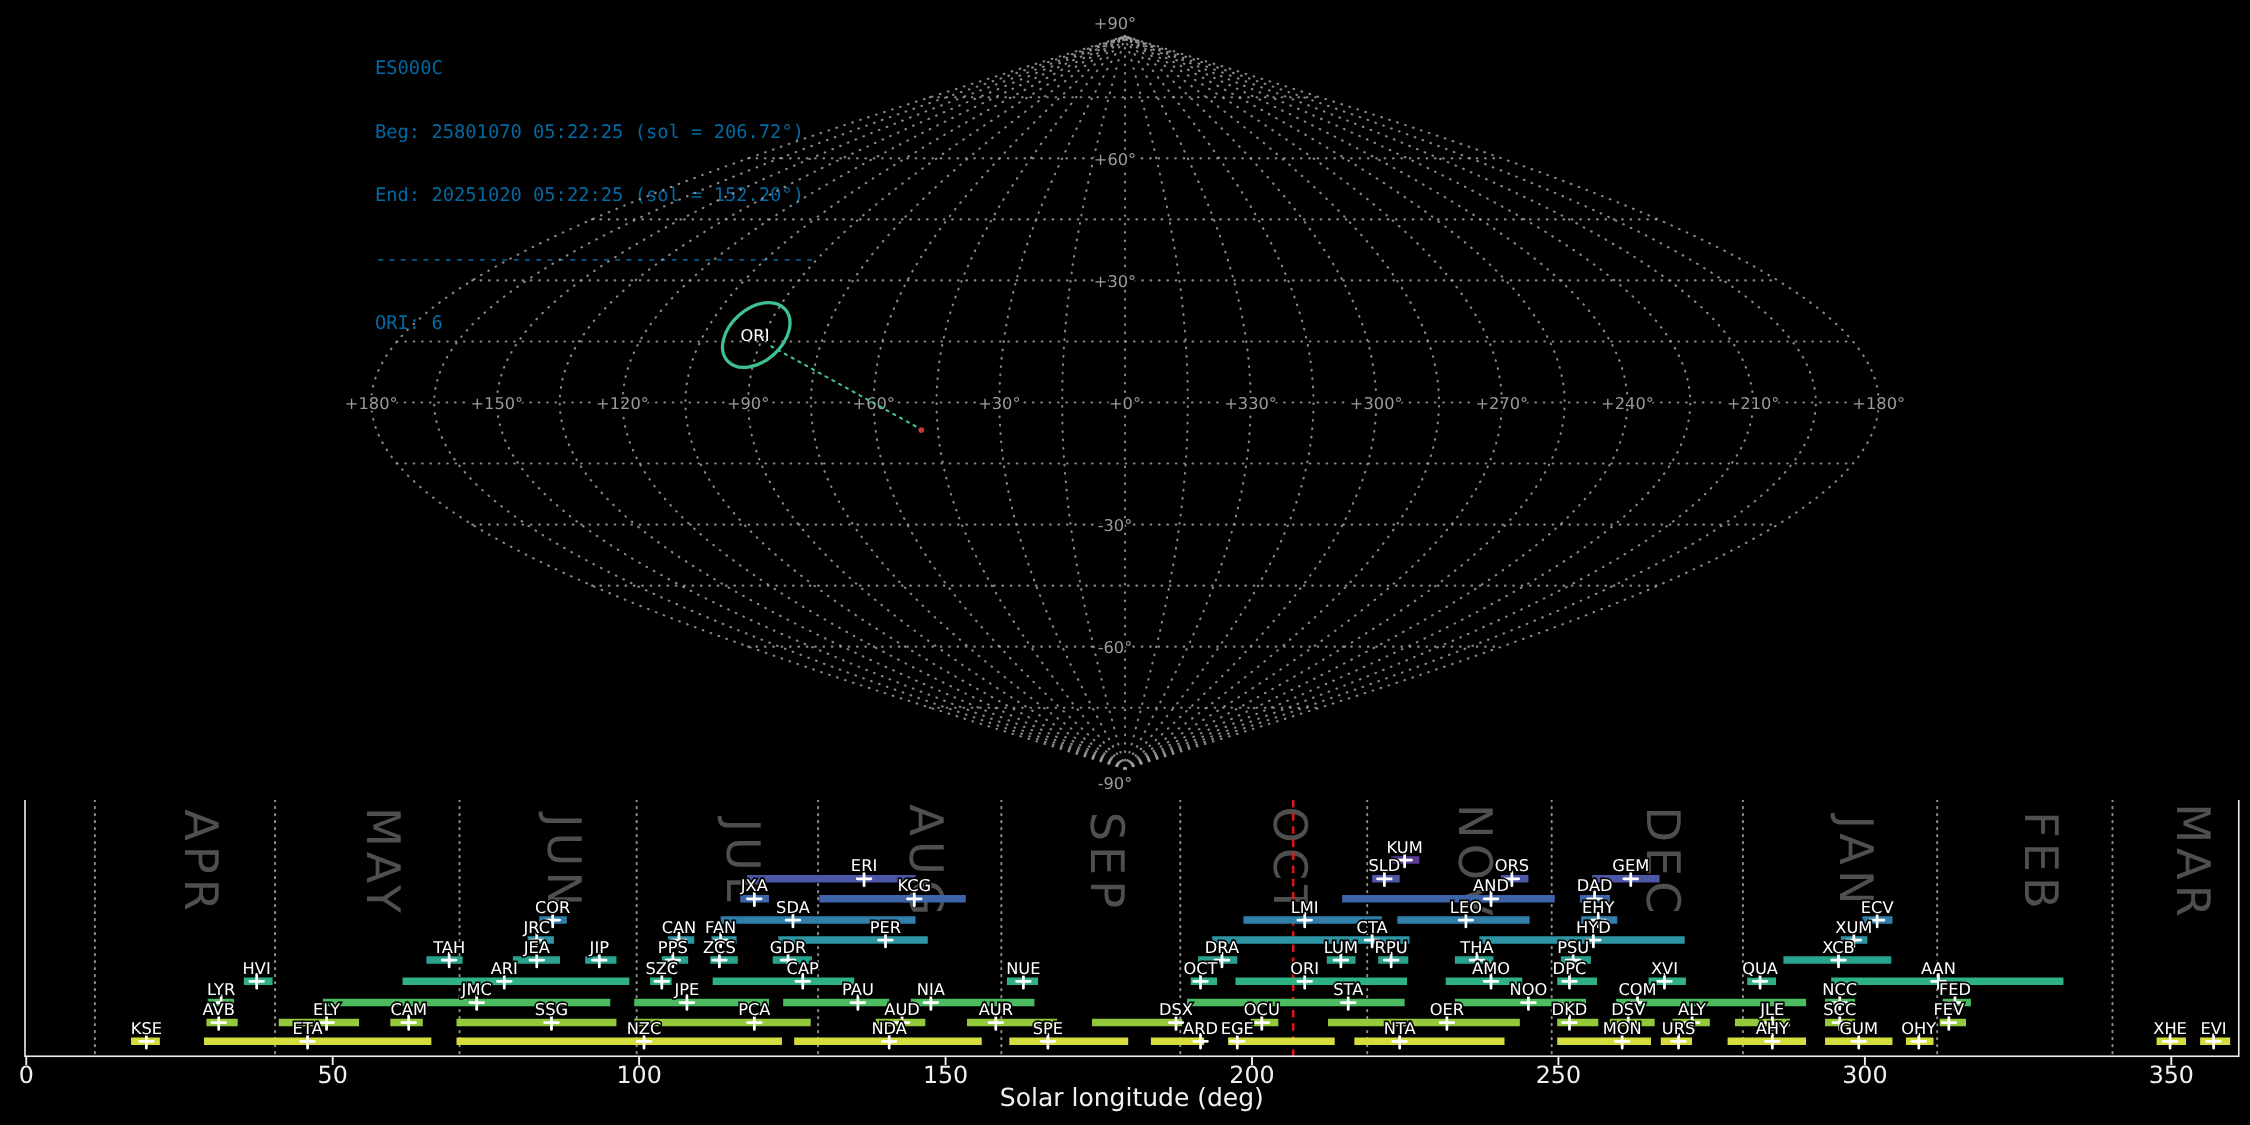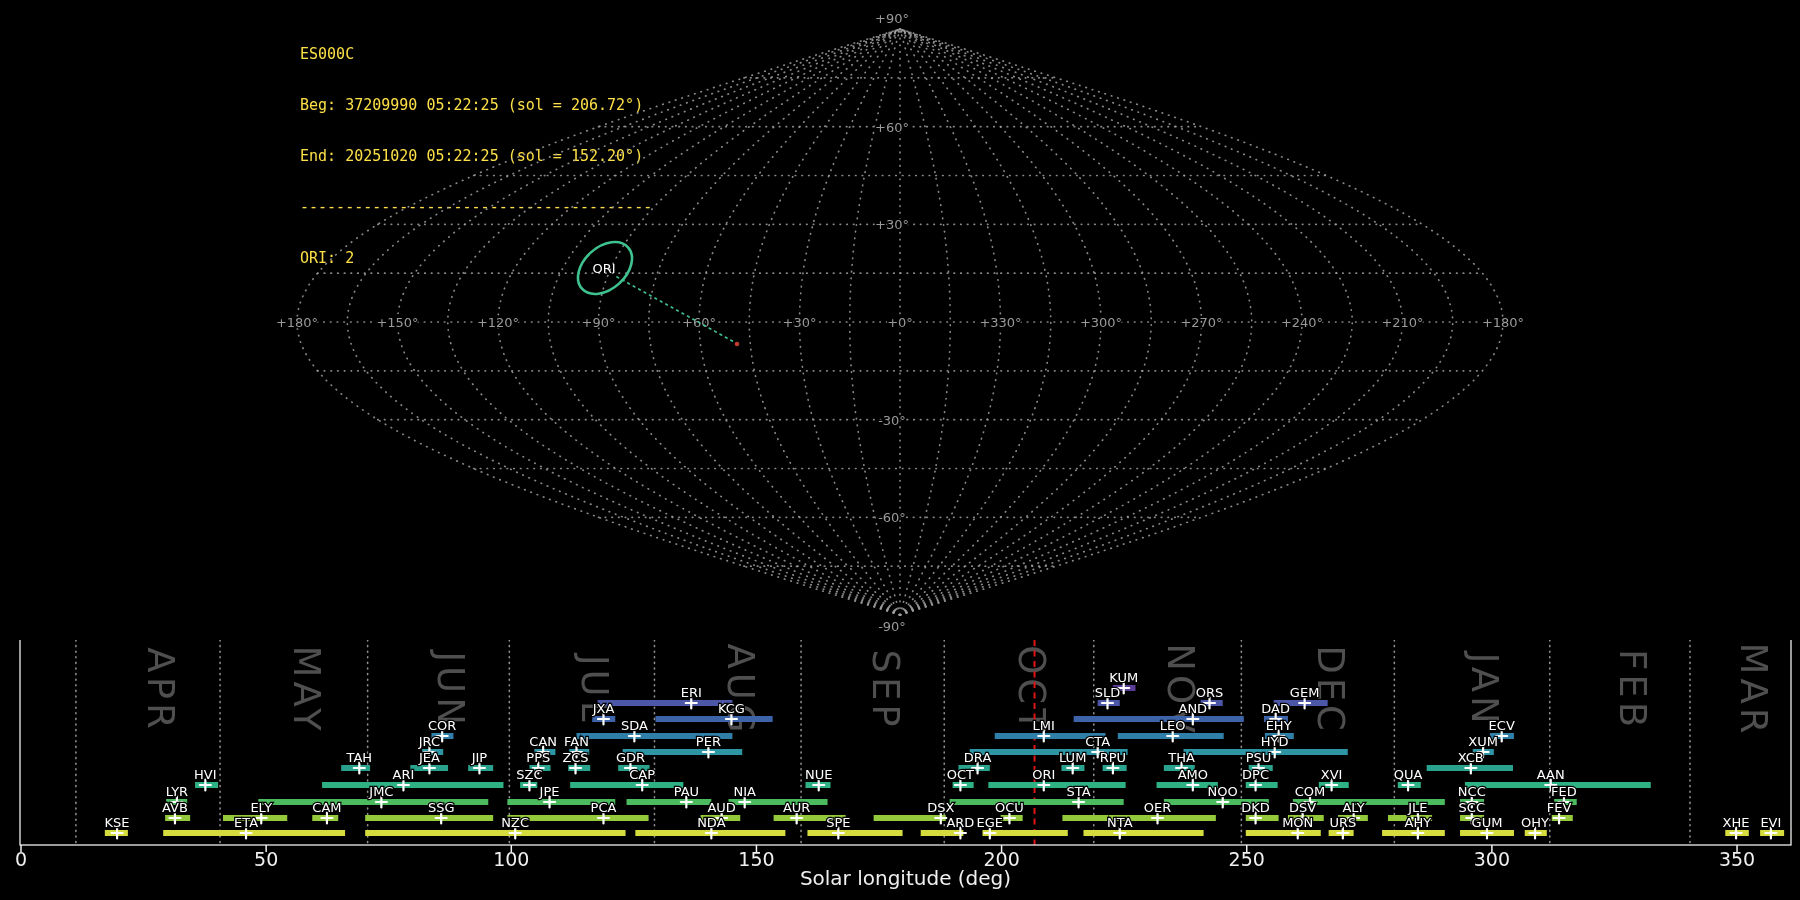--- a/index.html
+++ b/index.html
@@ -1,33 +1,33 @@
 <!DOCTYPE html>
 <html><head>
 <meta charset="utf-8">
 <style>
   html,body{margin:0;padding:0;background:#000;}
   #app{position:relative;width:1800px;height:900px;background:#000;overflow:hidden;
        font-family:"DejaVu Sans","Liberation Sans",sans-serif;}
-  #header{position:absolute;left:300px;top:12px;color:#fde047;
+  #header{position:absolute;left:300px;top:12px;color:#0369a1;
           font-family:"DejaVu Sans Mono","Liberation Mono",monospace;
           font-size:15px;line-height:17px;white-space:pre;}
   svg{position:absolute;left:0;top:0;}
   text{font-family:"DejaVu Sans","Liberation Sans",sans-serif;}
 </style>
 </head>
 <body>
 
 <div id="app">
   <div id="header">
     <div>ES000C</div>
-    <div>Beg: 37209990 05:22:25 (sol = 206.72°)</div>
+    <div>Beg: 25801070 05:22:25 (sol = 206.72°)</div>
     <div>End: 20251020 05:22:25 (sol = 152.20°)</div>
     <div>---------------------------------------</div>
-    <div>ORI: 2</div>
+    <div>ORI: 6</div>
   </div>
   <svg id="map-svg" width="1800" height="640">
       <line x1="743.93211580318" y1="566.1666666666666" x2="1056.06788419682" y2="566.1666666666666" stroke="#a0a0a0" stroke-width="1.7" fill="none" stroke-linecap="round" stroke-dasharray="0.5 6.2" opacity="0.85"></line>
       <line x1="598.5" y1="517.3333333333334" x2="1201.5" y2="517.3333333333334" stroke="#a0a0a0" stroke-width="1.7" fill="none" stroke-linecap="round" stroke-dasharray="0.5 6.2" opacity="0.85"></line>
       <line x1="473.6146109445118" y1="468.5" x2="1326.3853890554883" y2="468.5" stroke="#a0a0a0" stroke-width="1.7" fill="none" stroke-linecap="round" stroke-dasharray="0.5 6.2" opacity="0.85"></line>
       <line x1="377.7866815179834" y1="419.6666666666667" x2="1422.2133184820166" y2="419.6666666666667" stroke="#a0a0a0" stroke-width="1.7" fill="none" stroke-linecap="round" stroke-dasharray="0.5 6.2" opacity="0.85"></line>
       <line x1="317.54672674769176" y1="370.8333333333333" x2="1482.4532732523082" y2="370.8333333333333" stroke="#a0a0a0" stroke-width="1.7" fill="none" stroke-linecap="round" stroke-dasharray="0.5 6.2" opacity="0.85"></line>
       <line x1="297" y1="322" x2="1503" y2="322" stroke="#a0a0a0" stroke-width="1.7" fill="none" stroke-linecap="round" stroke-dasharray="0.5 6.2" opacity="0.85"></line>
       <line x1="317.54672674769176" y1="273.1666666666667" x2="1482.4532732523082" y2="273.1666666666667" stroke="#a0a0a0" stroke-width="1.7" fill="none" stroke-linecap="round" stroke-dasharray="0.5 6.2" opacity="0.85"></line>
       <line x1="377.7866815179834" y1="224.33333333333331" x2="1422.2133184820166" y2="224.33333333333331" stroke="#a0a0a0" stroke-width="1.7" fill="none" stroke-linecap="round" stroke-dasharray="0.5 6.2" opacity="0.85"></line>

